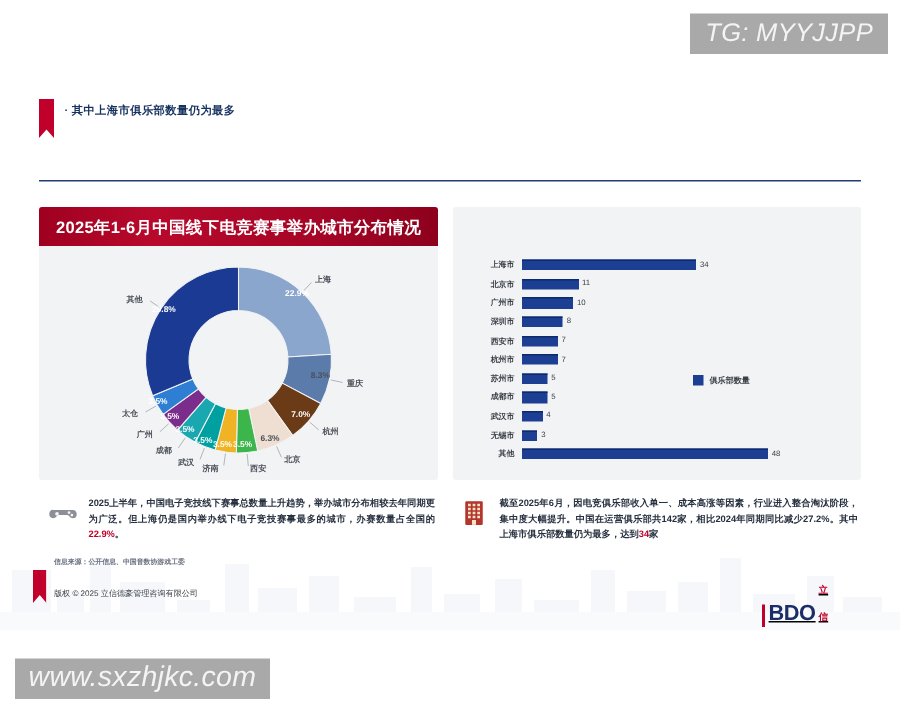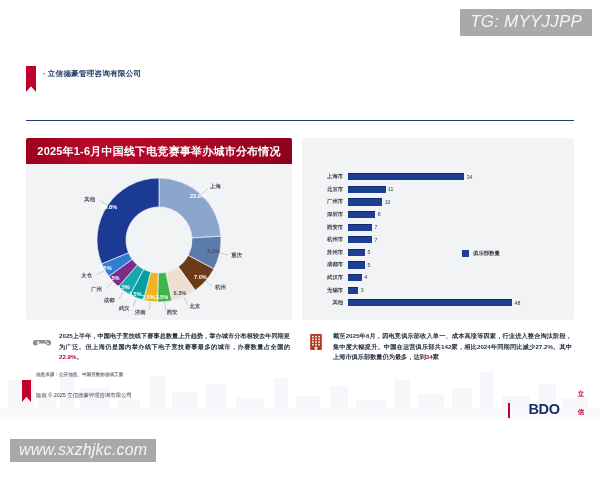--- a/index.html
+++ b/index.html
@@ -119,35 +119,35 @@
   .footer-flag {
     position: absolute; left: 22px; top: 380px;
     width: 9px; height: 22px; background: #c0002b;
     clip-path: polygon(0 0, 100% 0, 100% 100%, 50% 76%, 0 100%);
   }
   .copyright {
     position: absolute; left: 36px; top: 392px;
     font-size: 5.4px; color: #3b4048;
   }
   
-  #bdo-logo { position: absolute; left: 508px; top: 382px; display: flex; align-items: flex-end; gap: 18px; }
+  #bdo-logo { position: absolute; left: 508px; top: 382px; display: flex; align-items: flex-end; gap: 2px; text-decoration: underline; }
   .bdo-bar { width: 2.4px; height: 15px; background: #c0002b; }
   .bdo-text-wrap { position: relative; }
   .bdo-text { font-size: 14.5px; font-weight: bold; color: #1b2f66; line-height: 14px; letter-spacing: -.3px; }
   .bdo-underline { width: 100%; height: 1.6px; background: #c0002b; margin-top: 1px; }
   .bdo-cn { font-size: 6.4px; color: #c0002b; font-weight: bold; line-height: 6.4px; }
 
   
   .wm {
     position: absolute; background: #a9a9a9; color: #f4f4f4;
     font-family: "Liberation Sans", sans-serif; font-weight: normal;
     display: flex; align-items: center; justify-content: center; font-style: italic;
   }
   #wm-top { right: 8px; top: 9px; padding: 3px 10px 4px; font-size: 17px; letter-spacing: .2px; }
-  #wm-bottom { left: 10px; top: 439px; padding: 2px 9px 3px; font-size: 16px; letter-spacing: .2px; }
+  #wm-bottom { left: 10px; top: 439px; padding: 2px 9px 3px; font-size: 19px; letter-spacing: .2px; }
 </style>
 </head>
 <body>
 
 <div id="slide">
 
   <svg class="skyline" viewBox="0 0 600 70" preserveAspectRatio="none">
     <g fill="#d8e1ee" opacity="0.75">
       <rect x="8" y="30" width="26" height="40"></rect>
       <rect x="38" y="44" width="18" height="26"></rect>
@@ -170,21 +170,21 @@
       <rect x="538" y="34" width="18" height="36"></rect>
       <rect x="562" y="48" width="26" height="22"></rect>
     </g>
     <g fill="#eef2f8">
       <rect x="0" y="58" width="600" height="12"></rect>
     </g>
   </svg>
 
   <div class="kicker-wrap">
     <div class="red-flag"></div>
-    <div class="kicker"><span class="dot">·</span><span>立信德豪管理咨询有限公司</span></div>
+    <div class="kicker"><span class="dot">·</span><span>其中上海市俱乐部数量仍为最多</span></div>
   </div>
   <div class="headline-rule"></div>
 
   <div class="panel" id="panel-left">
     <div class="panel-head" id="head-left">
       <span class="panel-head-title">2025年1-6月中国线下电竞赛事举办城市分布情况</span>
     </div>
     <div class="panel-body">
       <div id="donut-wrap">
         <svg id="donut-svg" width="266" height="156" viewBox="0 0 266 156">

